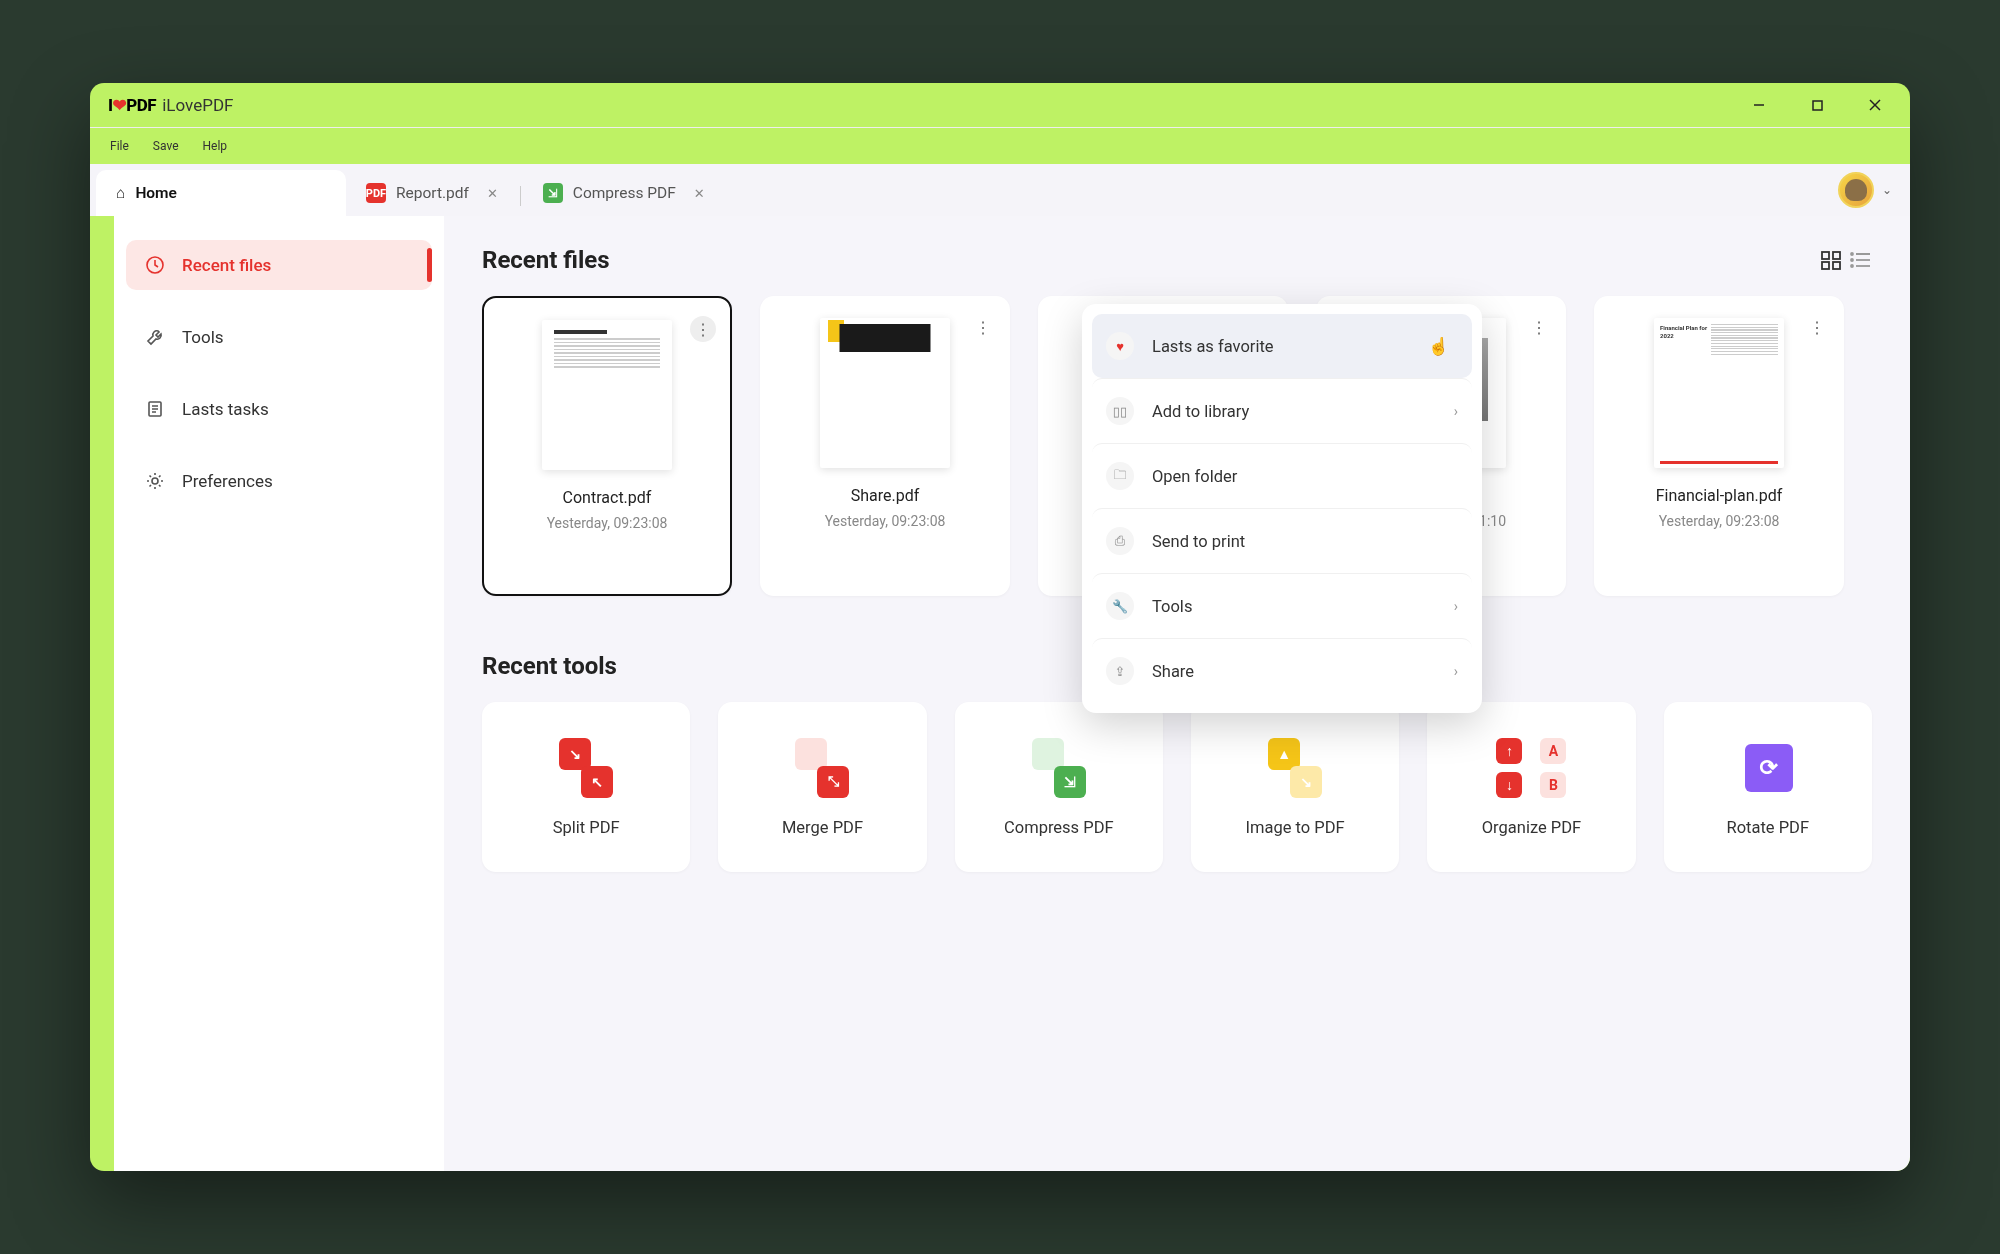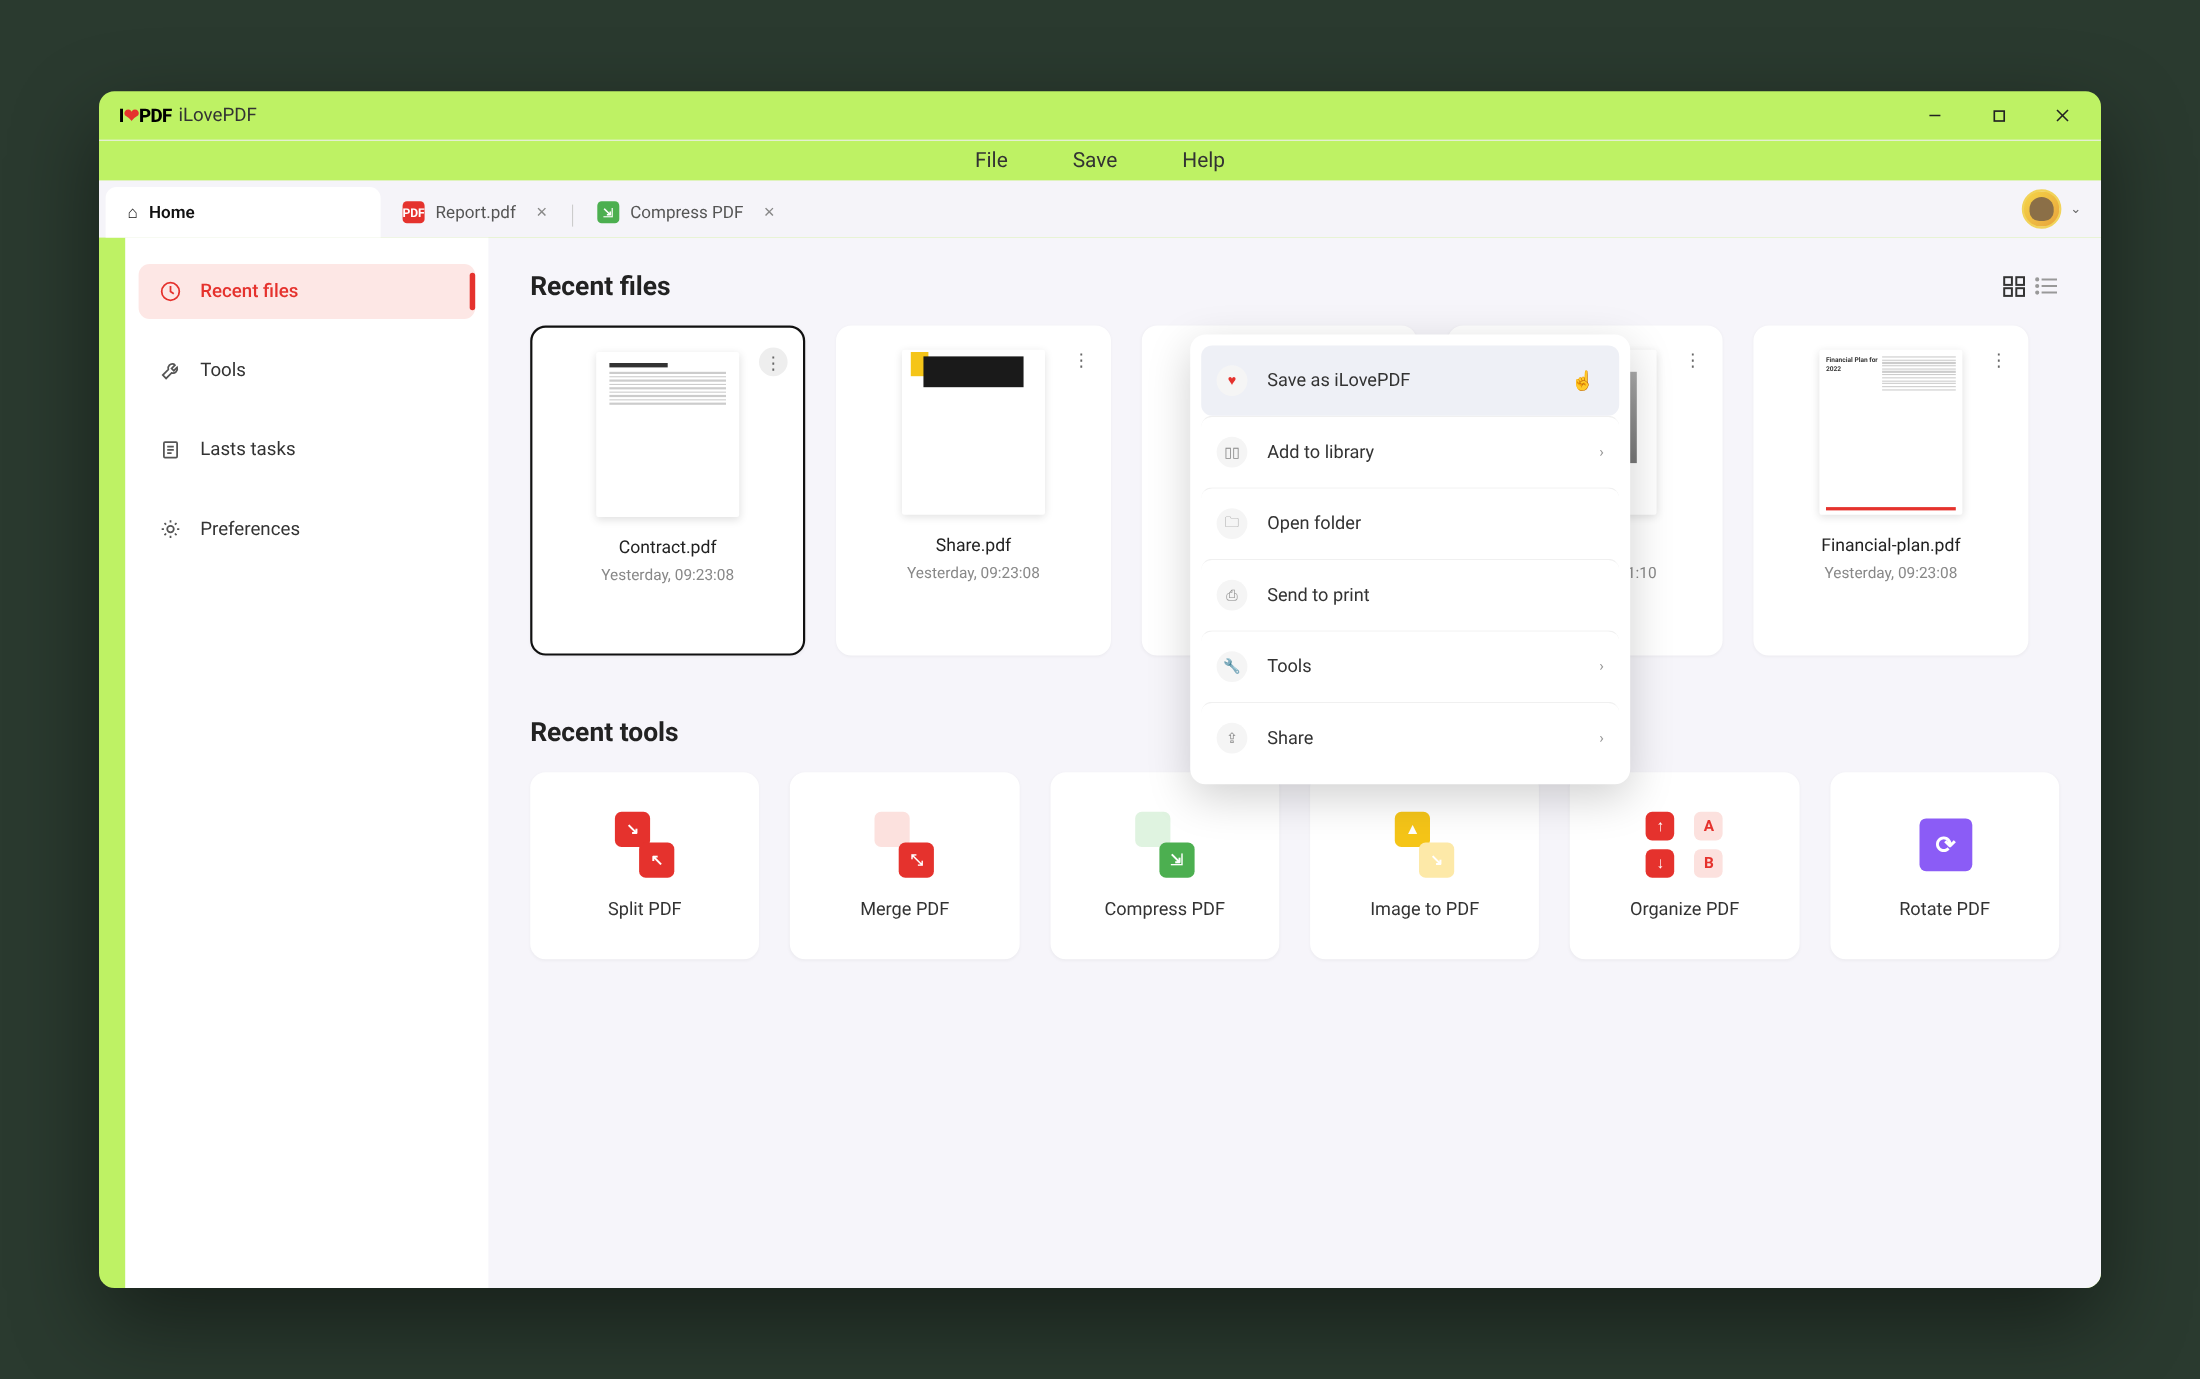--- a/index.html
+++ b/index.html
@@ -4,21 +4,21 @@
 <style>
 * { margin:0; padding:0; box-sizing:border-box; font-family:-apple-system,BlinkMacSystemFont,"Segoe UI",Roboto,sans-serif; }
 body { background:#2a3a2f; width:2000px; height:1254px; display:flex; align-items:center; justify-content:center; }
 .win { width:1820px; height:1088px; background:#bef264; border-radius:14px; box-shadow:0 30px 80px rgba(0,0,0,.45); overflow:hidden; display:flex; flex-direction:column; position:relative; }
 .titlebar { height:45px; display:flex; align-items:center; padding:0 18px; border-bottom:1px solid #eee; position:relative; }
 .logo { font-weight:800; font-size:17px; letter-spacing:-.5px; }
 .logo .h { color:#e5322d; }
 .appname { font-size:17px; margin-left:6px; color:#333; }
 .winctl { position:absolute; right:6px; top:0; height:100%; display:flex; }
 .winctl div { width:58px; display:flex; align-items:center; justify-content:center; font-size:15px; color:#222; }
-.menubar { height:36px; display:flex; align-items:center; gap:59px; padding:0 20px; font-size:19px; color:#333; border-bottom:1px solid transparent;justify-content:center; }
+.menubar { height:36px; display:flex; align-items:center; gap:24px; padding:0 20px; font-size:12px; color:#333; border-bottom:1px solid transparent; }
 .tabbar { height:52px; background:#f5f4f9; display:flex; align-items:flex-end; padding:0 6px; position:relative; }
 .tab { height:46px; padding:0 20px; display:flex; align-items:center; gap:10px; font-size:15.5px; color:#555; position:relative; }
 .tab.active { background:#fff; border-radius:10px 10px 0 0; color:#111; font-weight:600; }
 .tab .close { font-size:13px; color:#888; margin-left:8px; }
 .tab .ico { width:20px; height:20px; border-radius:4px; display:inline-flex; align-items:center; justify-content:center; font-size:11px; font-weight:bold; color:#fff; }
 .tab .ico.pdf { background:#e5322d; }
 .tab .ico.green { background:#4caf50; }
 .avatar-wrap { position:absolute; right:18px; top:8px; display:flex; align-items:center; gap:8px; }
 .avatar { width:36px; height:36px; border-radius:50%; background:linear-gradient(135deg,#f5d547,#e8a33d); border:2px solid #f1d35a; display:flex; align-items:center; justify-content:center; overflow:hidden; }
 .avatar::after{content:"";width:22px;height:22px;background:#8b6f47;border-radius:50% 50% 40% 40%;display:block;}
@@ -304,21 +304,21 @@
           <div class="tool-ico">
               <div class="sq" style="background:#8b5cf6;width:48px;height:48px;top:6px;left:12px;font-size:22px;">⟳</div>
             </div>
           <div class="tool-name">Rotate PDF</div>
         </div>
       </div>
 
       <div class="ctx">
         <div class="ctx-item hl">
           <span class="ctx-ico heart">♥</span>
-          <span>Save as iLovePDF</span>
+          <span>Lasts as favorite</span>
           <span class="cursor">☝</span>
         </div>
         <div class="ctx-item">
           <span class="ctx-ico">▯▯</span>
           <span>Add to library</span>
           <span class="ctx-chev">›</span>
         </div>
         <div class="ctx-item">
           <span class="ctx-ico">🗀</span>
           <span>Open folder</span>

